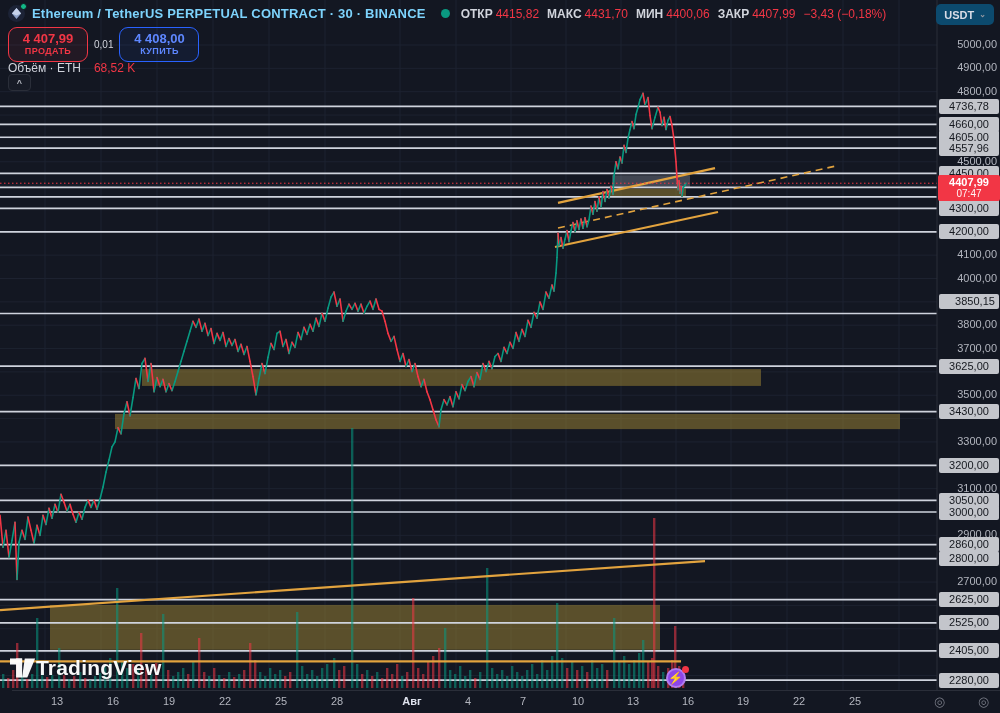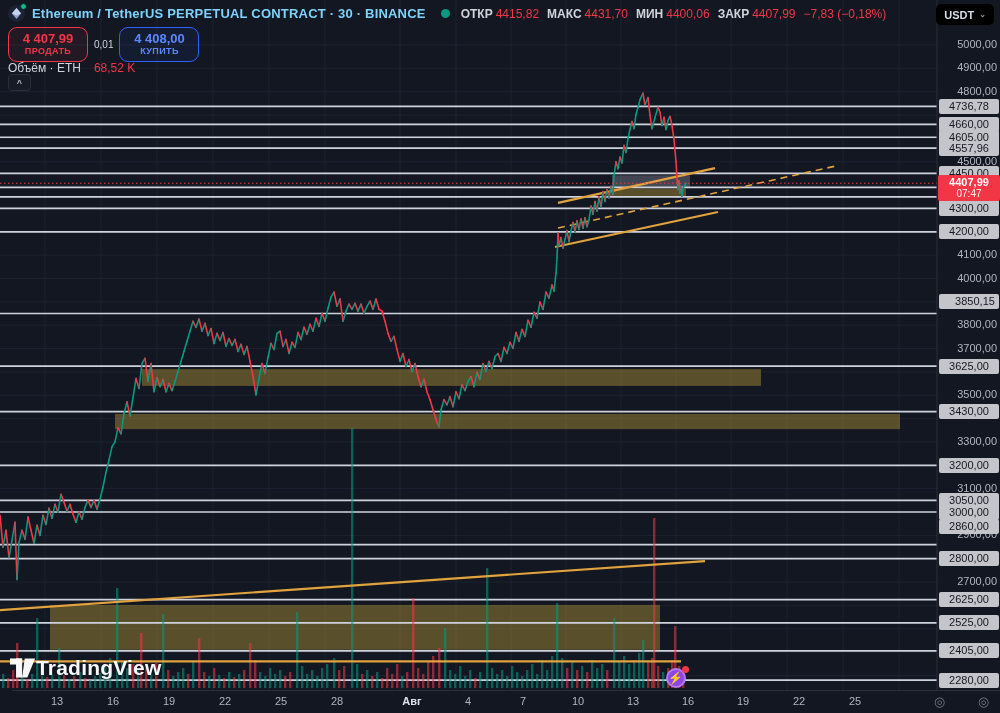--- a/index.html
+++ b/index.html
@@ -30,21 +30,21 @@
   .buy .p { color:#5e87ff; font-size:13px; font-weight:700; }
   .buy .l { color:#5e87ff; font-size:9px; font-weight:700; letter-spacing:.4px; }
   .spread { color:#d1d4dc; font-size:10px; padding:0 6px; }
 
   #vol-legend { position:absolute; left:8px; top:61px; font-size:12px; z-index:5; display:flex; gap:13px; }
   #vol-legend .a { color:#d1d4dc; }
   #vol-legend .b { color:#f23645; }
 
   #collapse-btn { position:absolute; left:8px; top:74px; width:23px; height:17px; background:#171b26; border:1px solid #2a2e39; border-radius:4px; color:#b2b5be; font-size:9px; font-weight:700; display:flex; align-items:center; justify-content:center; cursor:pointer; z-index:5; }
 
-  #currency-btn { position:absolute; right:6px; top:4px; height:21px; padding:0 8px; background:#000000; border-radius:5px; color:#d8dce6; font-size:11px; font-weight:700; display:flex; align-items:center; gap:5px; cursor:pointer; z-index:6; }
+  #currency-btn { position:absolute; right:6px; top:4px; height:21px; padding:0 8px; background:#0c4a6e; border-radius:5px; color:#d8dce6; font-size:11px; font-weight:700; display:flex; align-items:center; gap:5px; cursor:pointer; z-index:6; }
   #currency-btn .chev { font-size:8px; color:#9598a1; }
 
   
   #price-axis { position:absolute; left:938px; top:0; width:62px; height:690px; z-index:4; }
   .pa-label { position:absolute; right:3px; font-size:11px; color:#b2b5be; }
   .pa-box { position:absolute; left:1px; right:1px; height:15px; background:#c3c5cb; border-radius:2px; color:#15181f; font-size:11px; font-weight:400; text-align:center; line-height:15px; }
   #cur-price-box { position:absolute; left:0; right:0; height:26px; background:#f23645; border-radius:2px; color:#fff; text-align:center; z-index:5; }
   #cur-price-box .p { font-size:11px; font-weight:700; line-height:14px; }
   #cur-price-box .c { font-size:10px; line-height:10px; opacity:.95; }
   #time-axis { position:absolute; left:12px; top:690px; width:1000px; height:23px; border-top:1px solid #2a2e39; background:#131722; z-index:4;text-decoration:underline; }
@@ -550,21 +550,21 @@
     <span class="status-dot"></span>
     <span class="ohlc">
       <span class="lbl">ОТКР</span>
       <span class="val">4415,82</span>
       <span class="lbl">МАКС</span>
       <span class="val">4431,70</span>
       <span class="lbl">МИН</span>
       <span class="val">4400,06</span>
       <span class="lbl">ЗАКР</span>
       <span class="val">4407,99</span>
-      <span class="chg">−7,83 (−0,18%)</span>
+      <span class="chg">−3,43 (−0,18%)</span>
     </span>
   </div>
 
   <div id="trade">
     <div class="trade-btn sell">
       <span class="p">4 407,99</span>
       <span class="l">ПРОДАТЬ</span>
     </div>
     <span class="spread">0,01</span>
     <div class="trade-btn buy">
@@ -608,21 +608,21 @@
       <div class="pa-box" style="top: 179.935px;">4390,00</div>
       <div class="pa-box" style="top: 189.275px;">4350,00</div>
       <div class="pa-box" style="top: 200.95px;">4300,00</div>
       <div class="pa-box" style="top: 224.3px;">4200,00</div>
       <div class="pa-box" style="top: 294px; padding-left: 12px;">3850,15</div>
       <div class="pa-box" style="top: 358.562px;">3625,00</div>
       <div class="pa-box" style="top: 404.095px;">3430,00</div>
       <div class="pa-box" style="top: 457.8px;">3200,00</div>
       <div class="pa-box" style="top: 492.825px;">3050,00</div>
       <div class="pa-box" style="top: 504.5px;">3000,00</div>
-      <div class="pa-box" style="top: 519px;">2860,00</div>
+      <div class="pa-box" style="top: 537px;">2860,00</div>
       <div class="pa-box" style="top: 551.2px;">2800,00</div>
       <div class="pa-box" style="top: 592.062px;">2625,00</div>
       <div class="pa-box" style="top: 615.413px;">2525,00</div>
       <div class="pa-box" style="top: 643.433px;">2405,00</div>
       <div class="pa-box" style="top: 672.62px;">2280,00</div>
       <div class="" id="cur-price-box" style="top: 175.234px;">
         <div class="p">4407,99</div>
         <div class="c">07:47</div>
       </div>
     </div>

